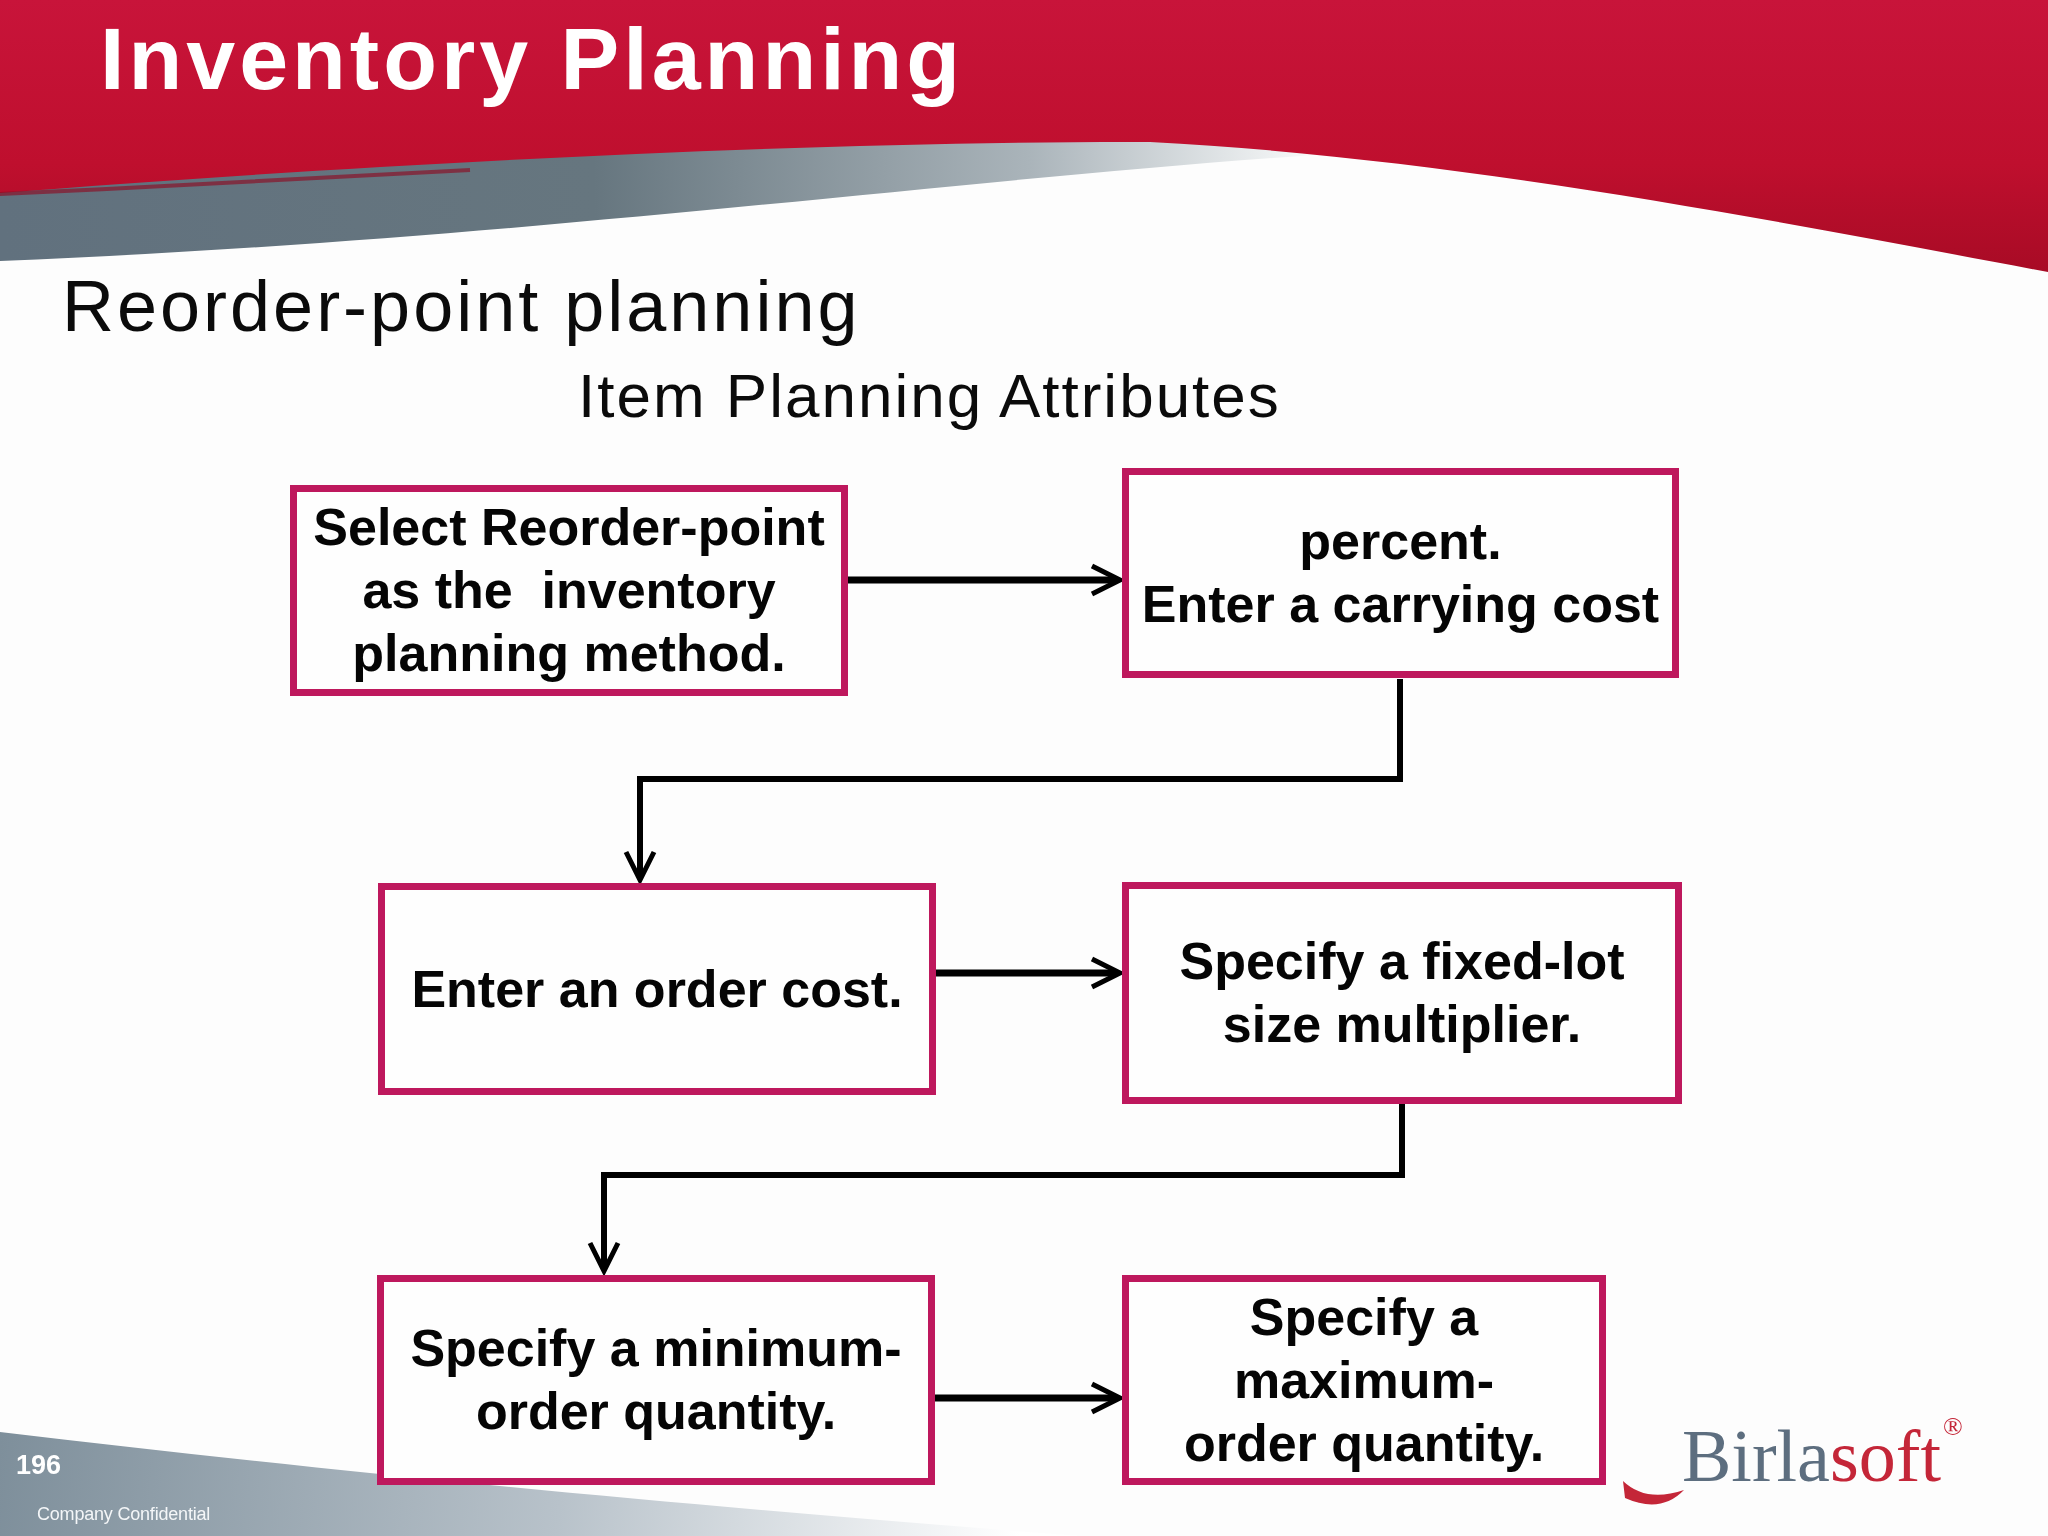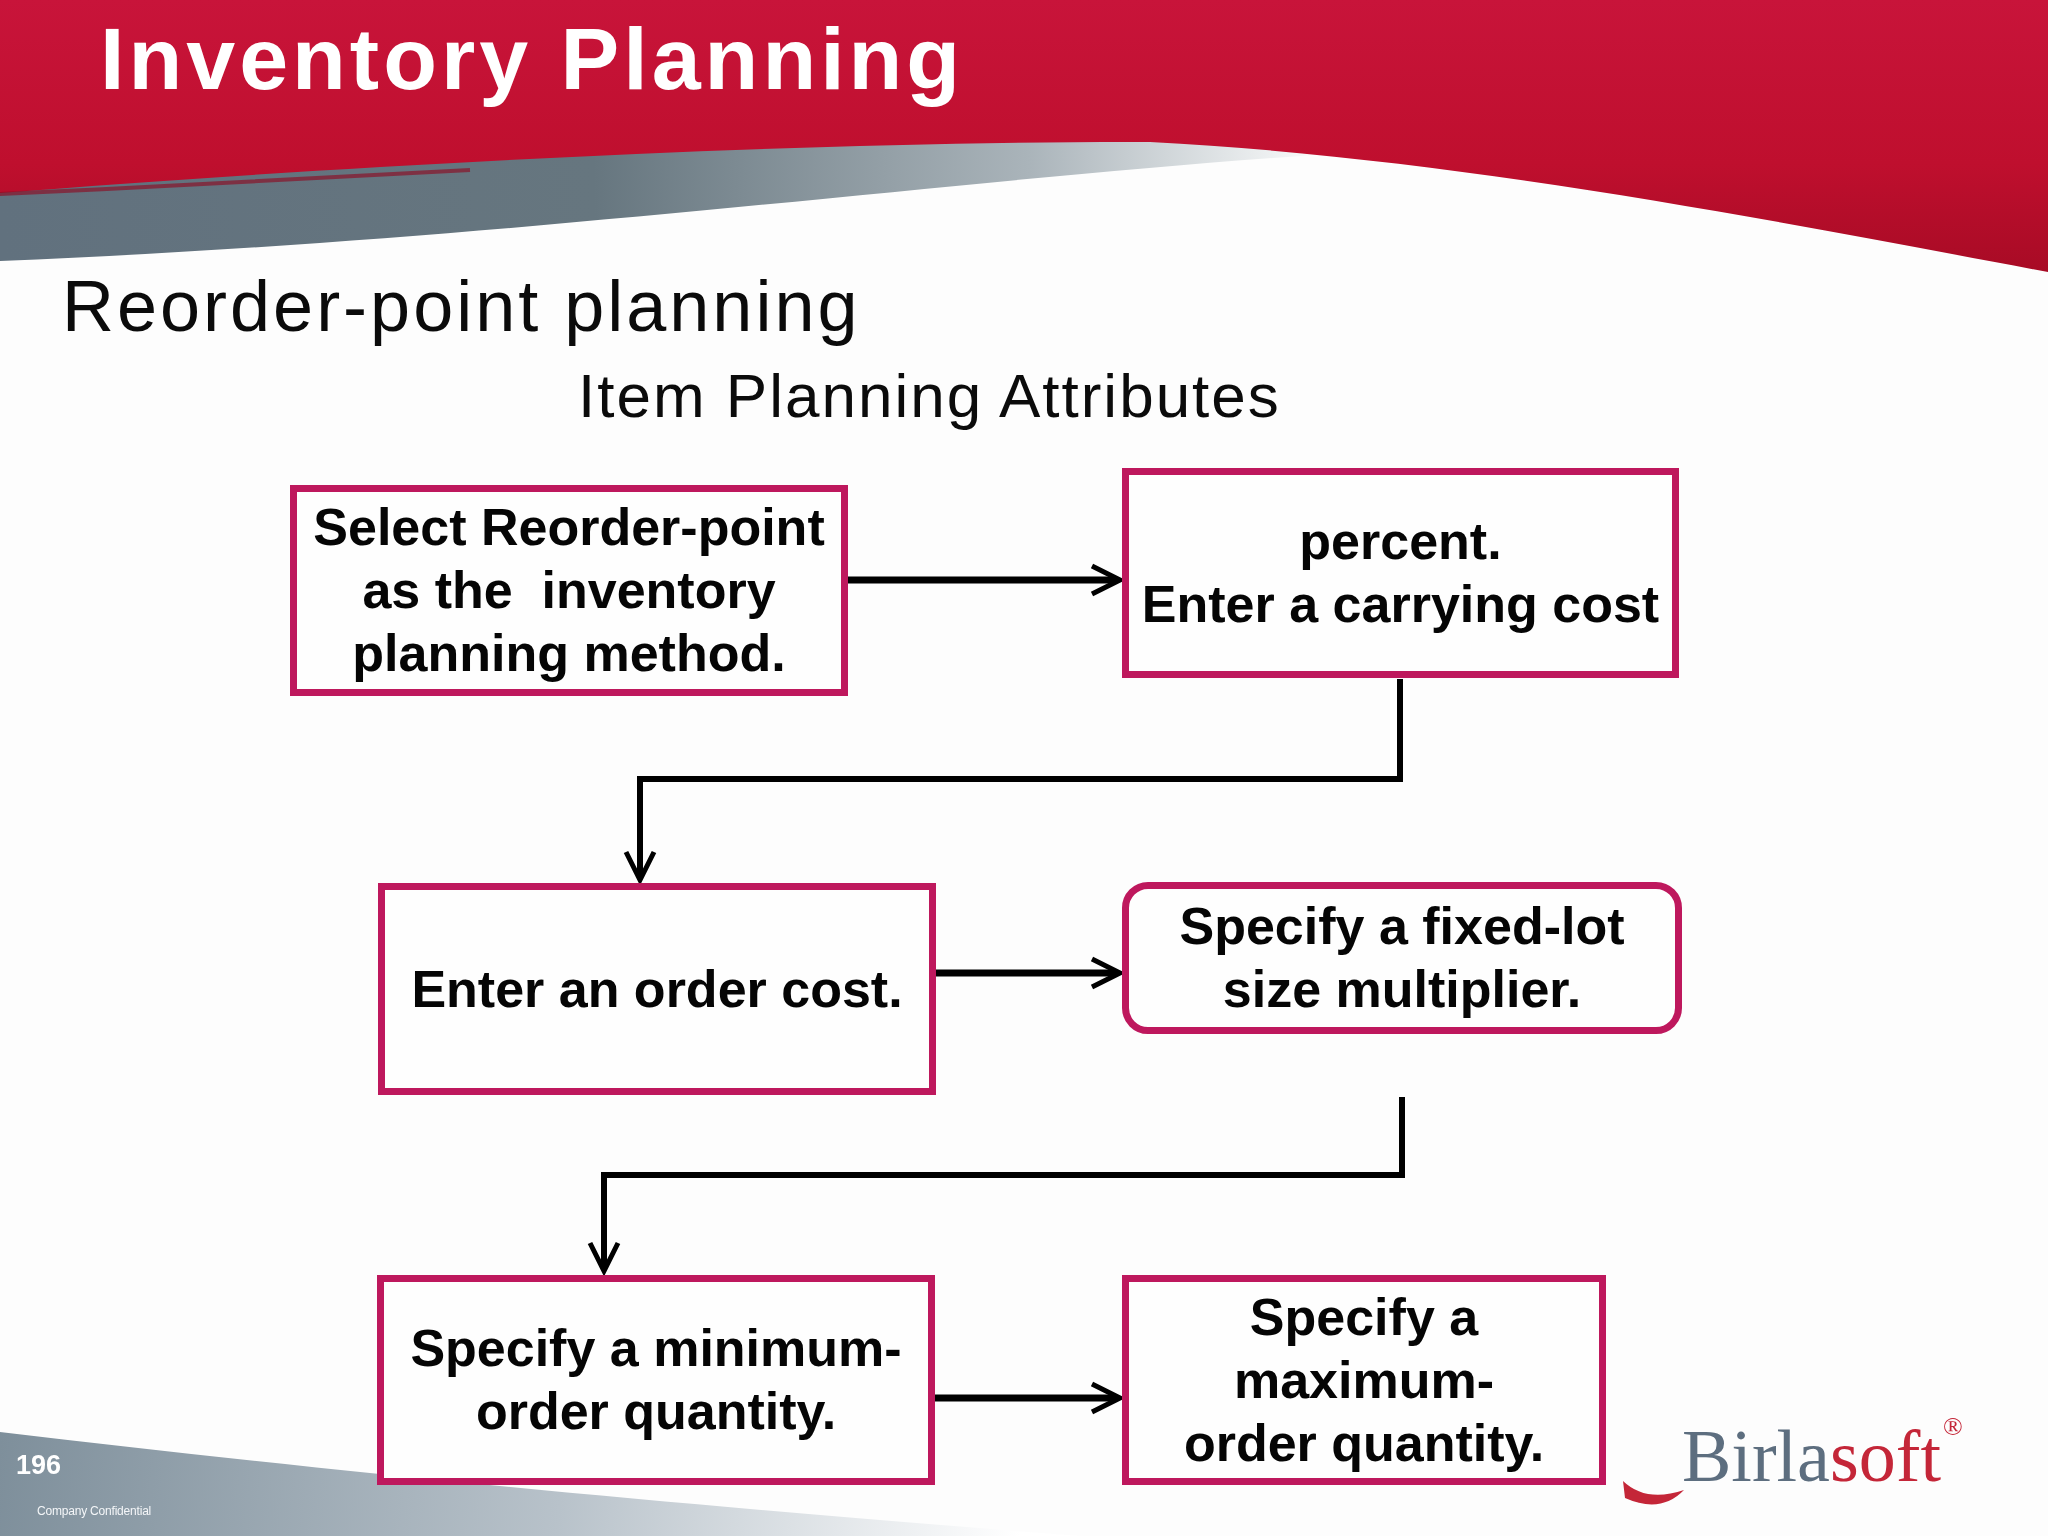--- a/index.html
+++ b/index.html
@@ -59,35 +59,35 @@
     text-align: center;
     color: #050505;
     font-weight: bold;
     font-size: 52px;
     line-height: 63px;
   }
   .node .nline { white-space: pre-wrap; }
   #node-1 { left: 290px;  top: 485px;  width: 558px; height: 211px; }
   #node-2 { left: 1122px; top: 468px;  width: 557px; height: 210px; }
   #node-3 { left: 378px;  top: 883px;  width: 558px; height: 212px; }
-  #node-4 { left: 1122px; top: 882px;  width: 560px; height: 152px; border-radius: 26px; }
+  #node-4 { left: 1122px; top: 882px;  width: 560px; height: 222px; }
   #node-5 { left: 377px;  top: 1275px; width: 558px; height: 210px; }
   #node-6 { left: 1122px; top: 1275px; width: 484px; height: 210px; }
   .pageno {
     position: absolute;
     left: 16px; top: 1452px;
     font-size: 27px;
     font-weight: bold;
     color: #ffffff;
     line-height: 1;
   }
   .confidential {
     position: absolute;
     left: 37px; top: 1505px;
-    font-size: 12px;
+    font-size: 18px;
     letter-spacing: -0.2px;
     color: #f4f6f8;
     line-height: 1;
   }
   .logo {
     position: absolute;
     left: 1682px; top: 1414px;
     font-family: "Liberation Serif", serif;
     font-size: 74px;
     line-height: 1;

